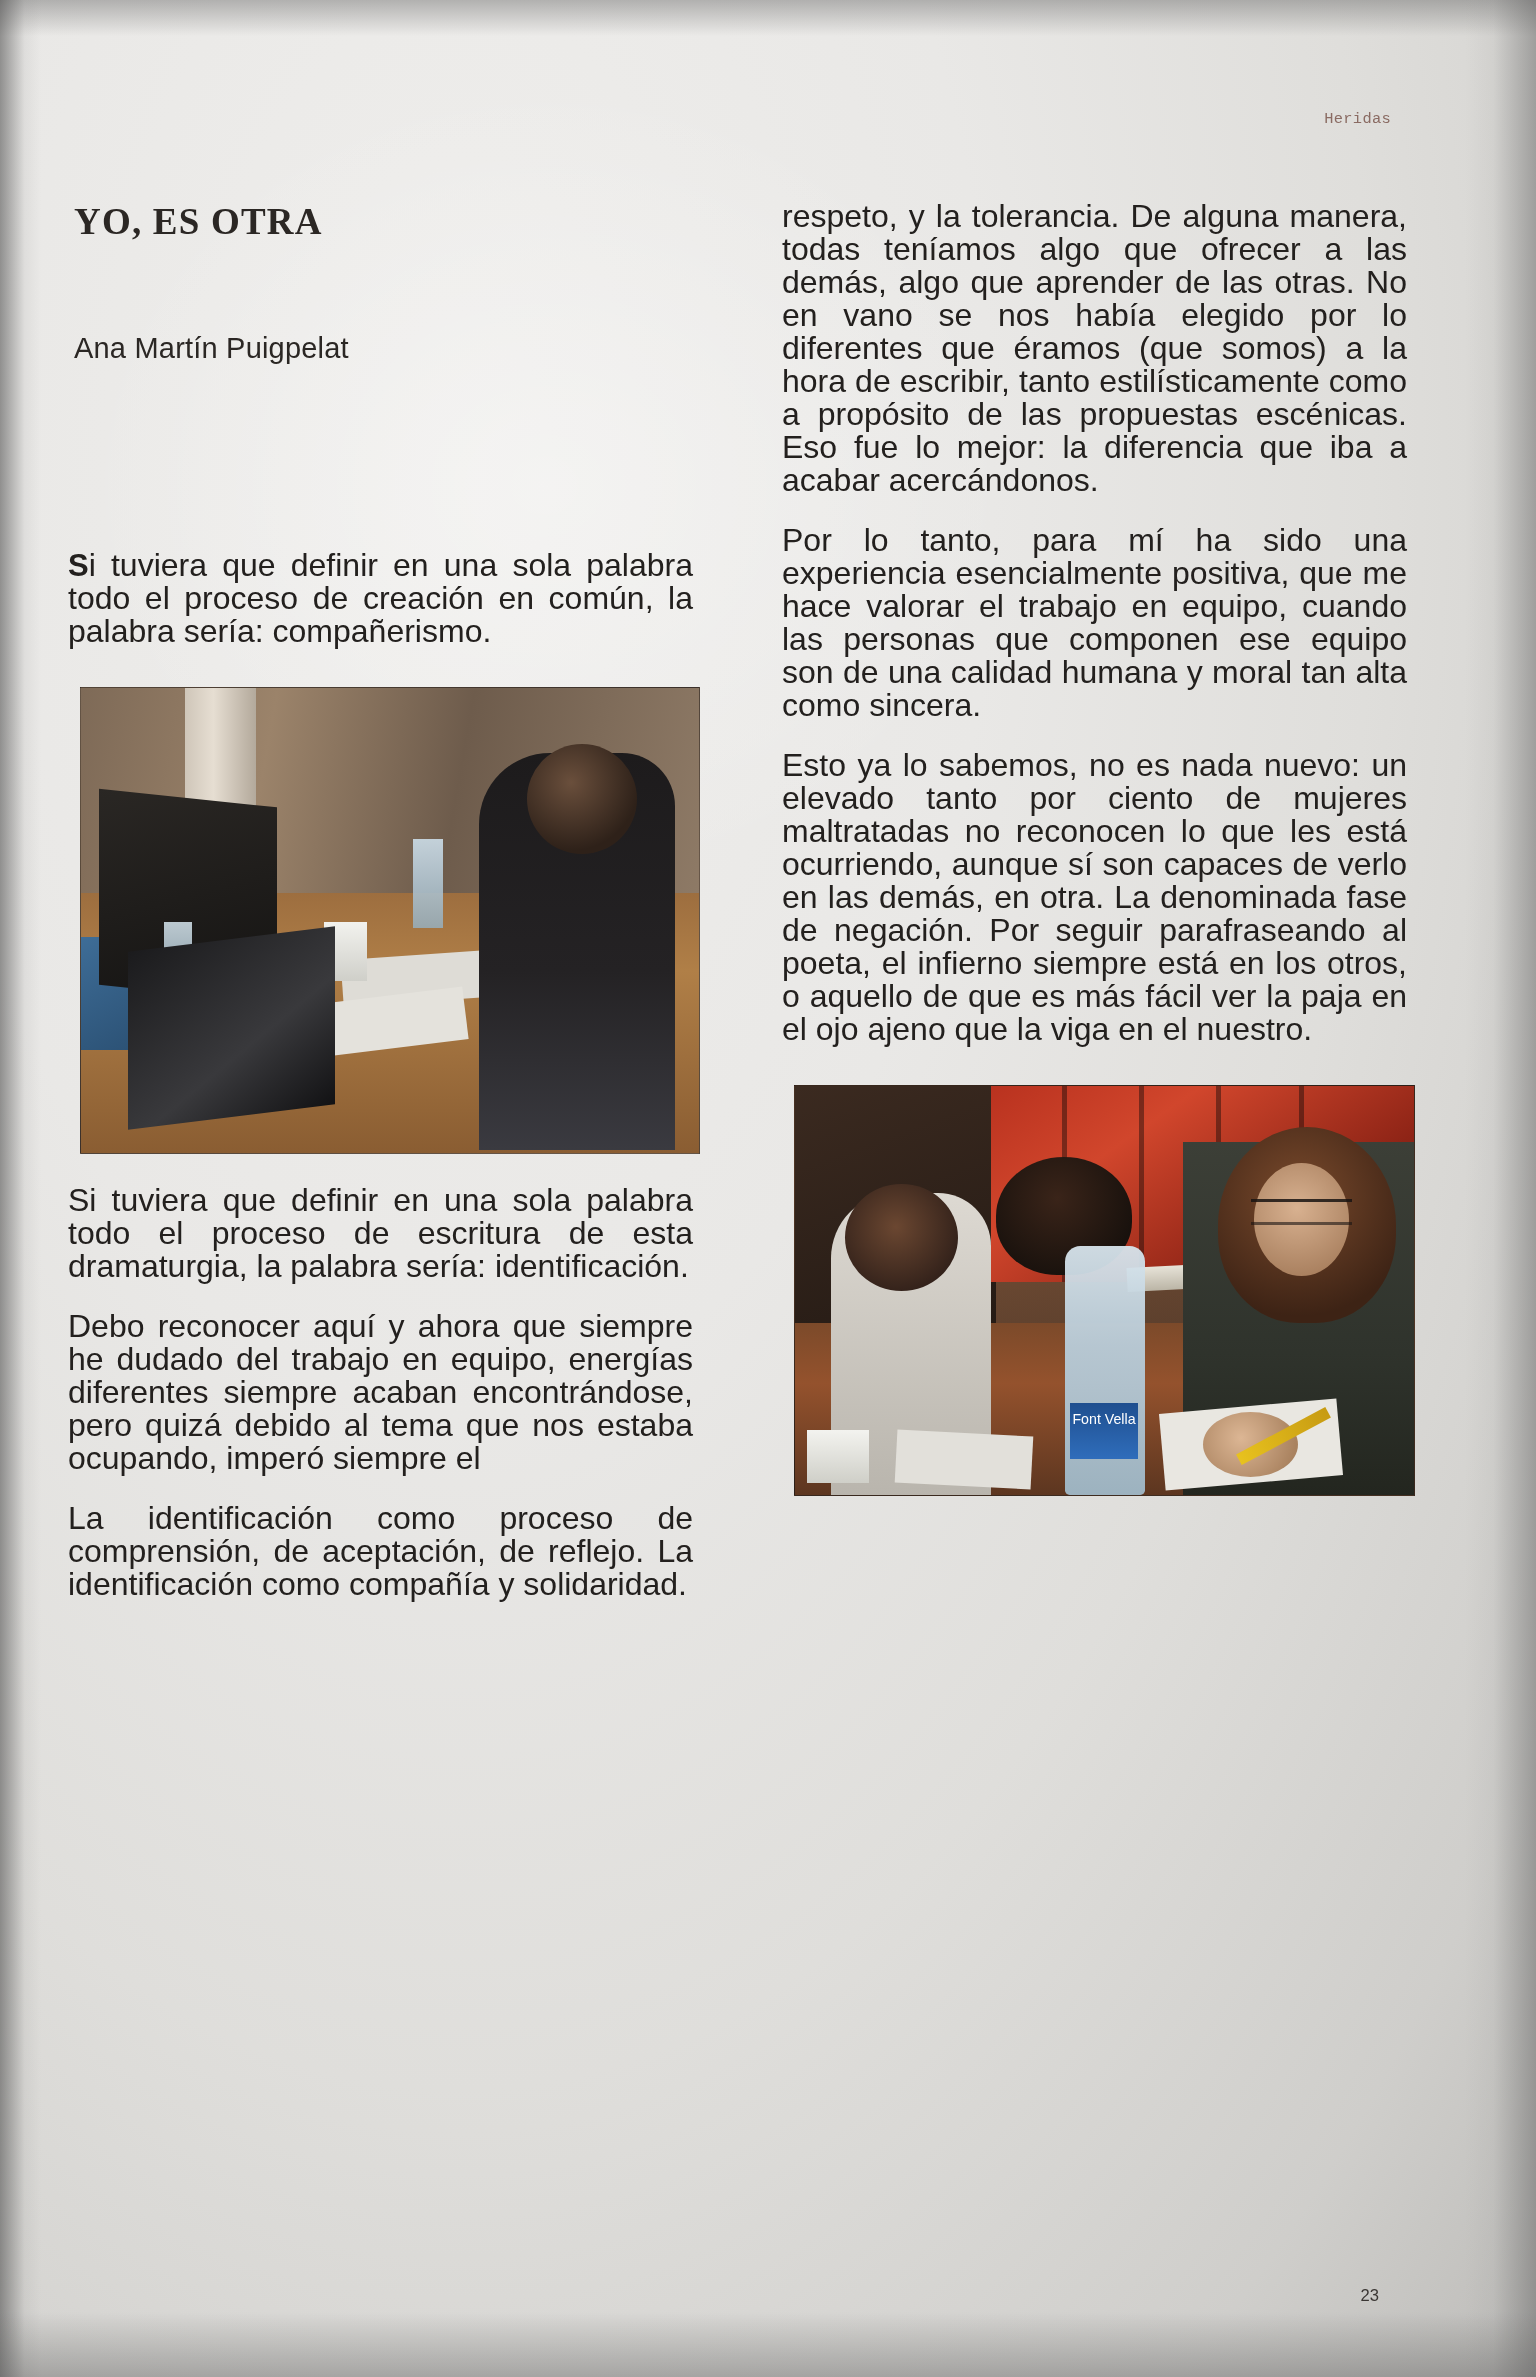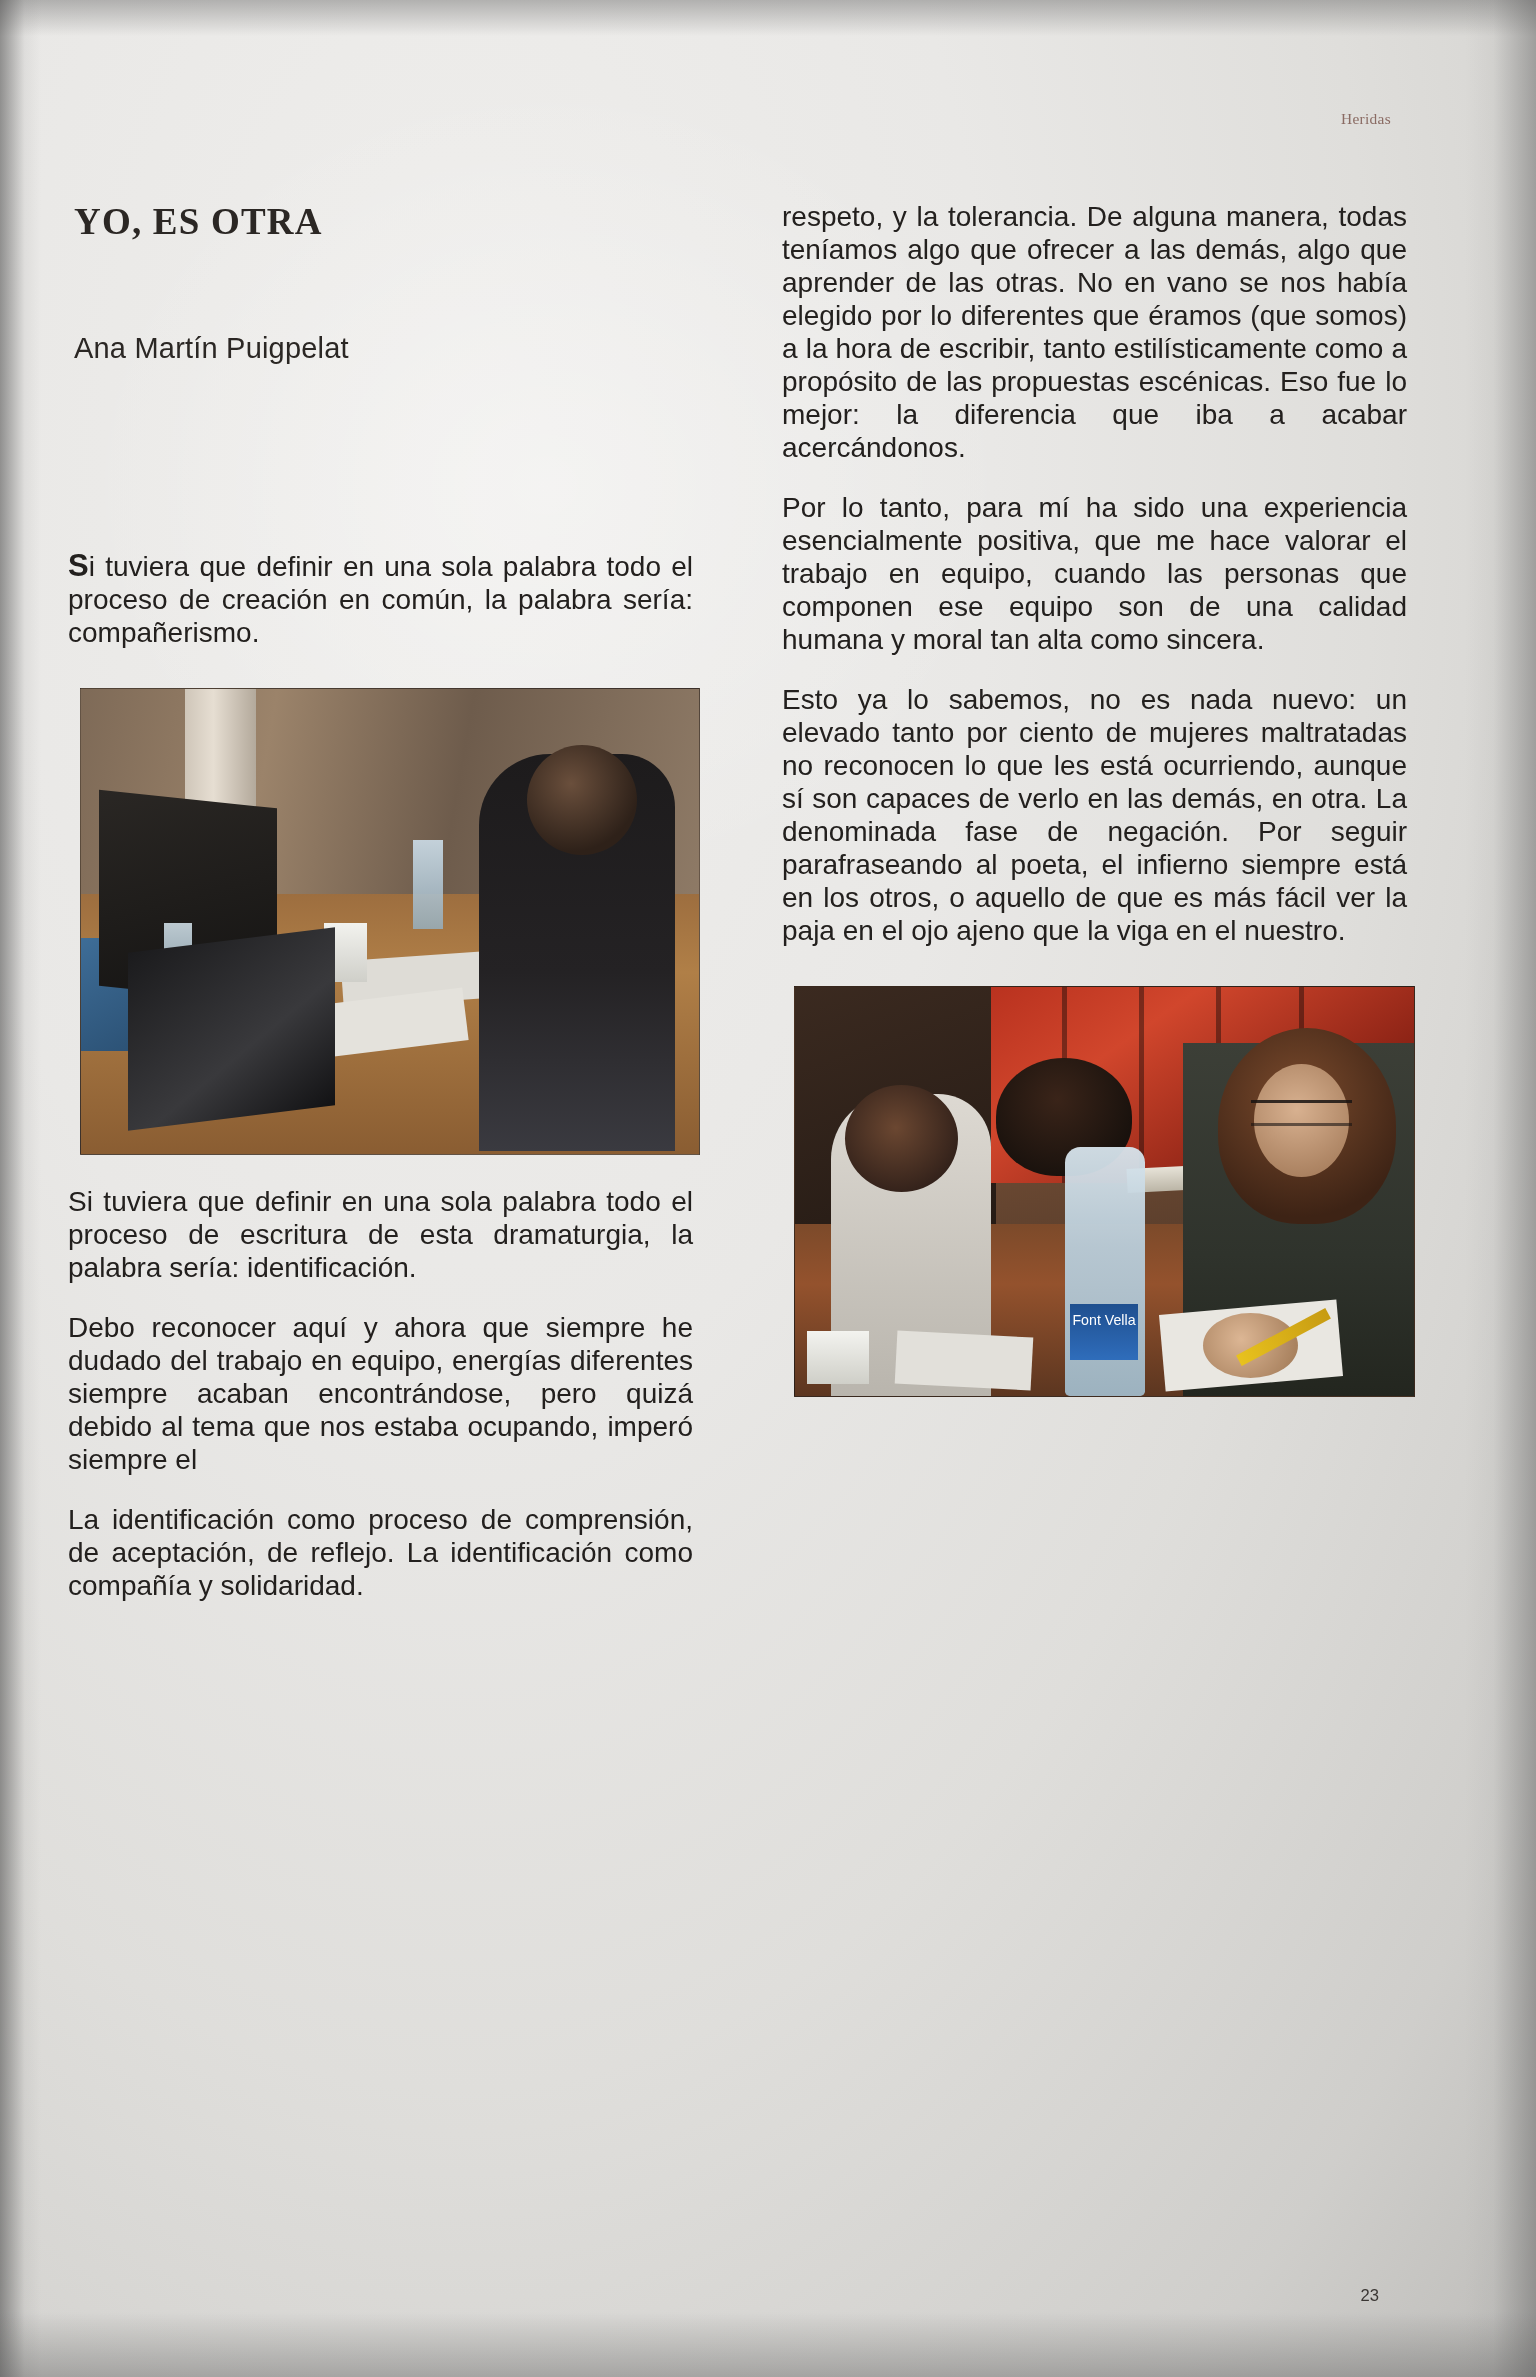--- a/index.html
+++ b/index.html
@@ -55,21 +55,21 @@
     width: 948px; height: 829px;
     background: radial-gradient(ellipse at center, rgba(255,255,255,0.35), rgba(255,255,255,0) 70%);
     pointer-events: none;
   }
 
   
   .running-head {
     position: absolute;
     right: 145px;
     top: 110px;
-    font-family: Liberation Serif, serif;
+    font-family: Liberation Mono, monospace;
     font-size: 15.4px;
     letter-spacing: 0.3px;
     color: #8a6b63;
   }
 
   
   .col {
     position: absolute;
     top: 200px;
     width: 625px;
@@ -87,21 +87,21 @@
   .author {
     font-family: "Liberation Sans", sans-serif;
     font-size: 29px;
     color: #2b2724;
     margin: 89px 0 0 6px;
     letter-spacing: 0.2px;
   }
 
   .body-text {
     font-family: "Liberation Sans", sans-serif;
-    font-size: 28px;
+    font-size: 32px;
     line-height: 33px;
     color: #23201e;
     text-align: justify;
     margin: 0 0 27px 0;
     hyphens: manual;
   }
   .body-text:last-child { margin-bottom: 0; }
 
   .dropcap-para::first-letter {
     font-size: 31px;

